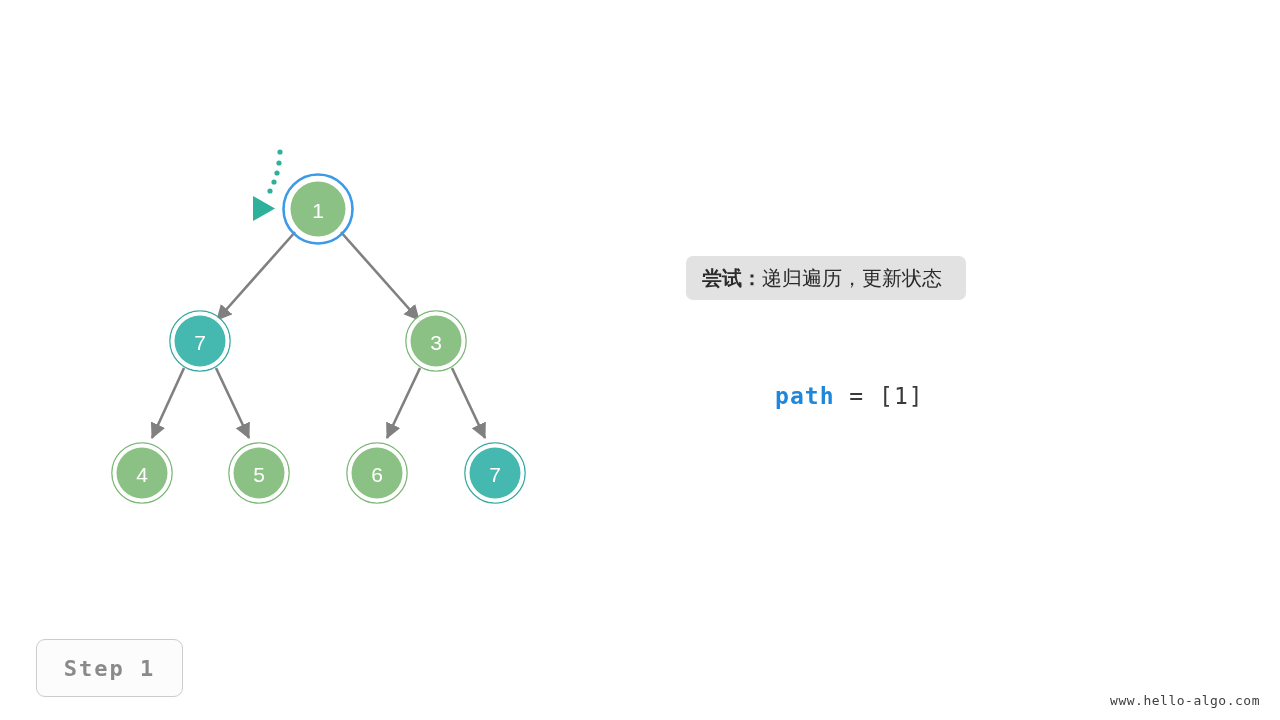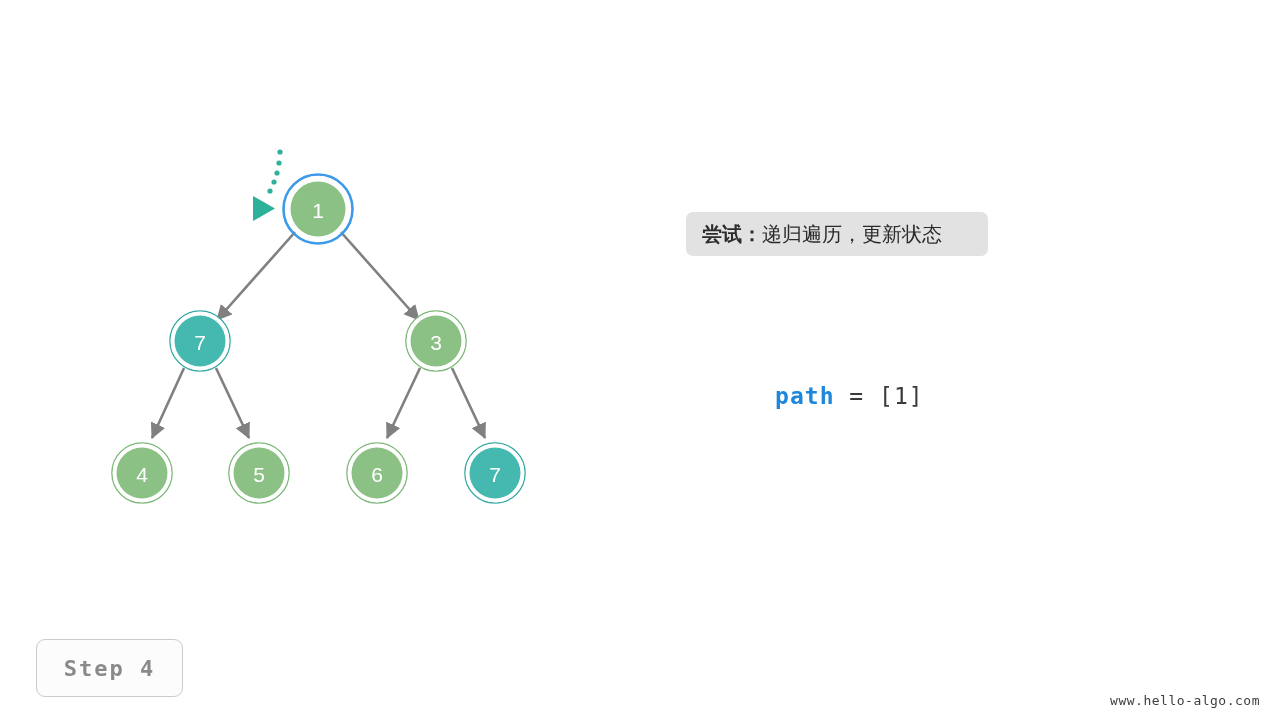--- a/index.html
+++ b/index.html
@@ -42,24 +42,25 @@
   }
 
   .hint-row {
     font-family: "Liberation Sans", "DejaVu Sans", sans-serif;
     font-size: 20px;
     color: #2b2b2b;
     line-height: 44px;
     height: 44px;
     white-space: nowrap;
     display: block;
-    width: 302px;
+    width: 280px;
     box-sizing: border-box;
     padding: 0 16px;
     border-radius: 7px;
+    margin-top: 44px;
   }
   .hint-row.highlight {
     background: #e2e2e2;
   }
   .hint-key {
     font-weight: bold;
   }
   .hint-val {
     font-weight: normal;
   }
@@ -210,20 +211,20 @@
 
 
     <div class="code-row" id="code-path">
       <span class="var-path">path</span><span class="eq"> </span><span class="eq">=</span><span class="eq"> </span><span class="val">[1]</span>
     </div>
 
 
   </div>
 
   <div id="step-badge">
-    <span class="step-text">Step 4</span>
+    <span class="step-text">Step 1</span>
   </div>
 
   <div id="watermark">
     <span>www.hello-algo.com</span>
   </div>
 
 </div>
 
 </body></html>

